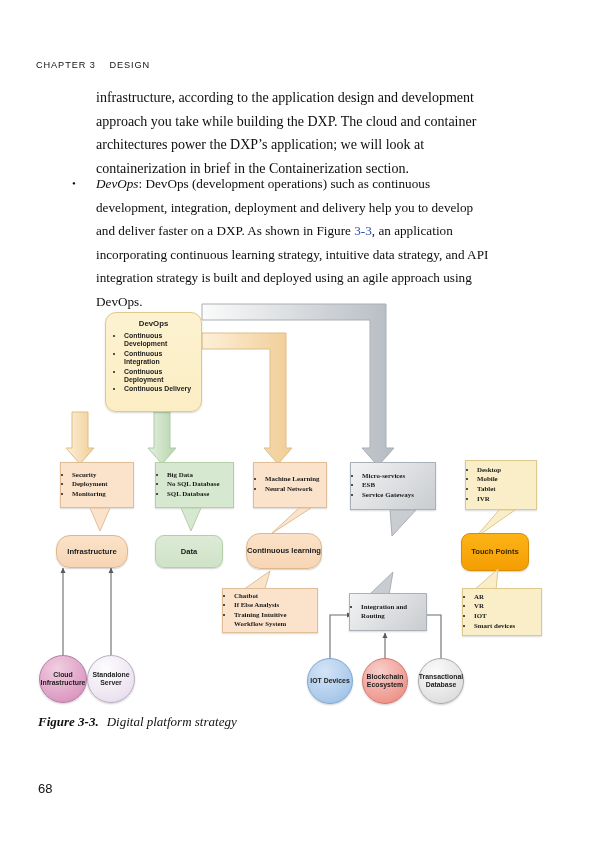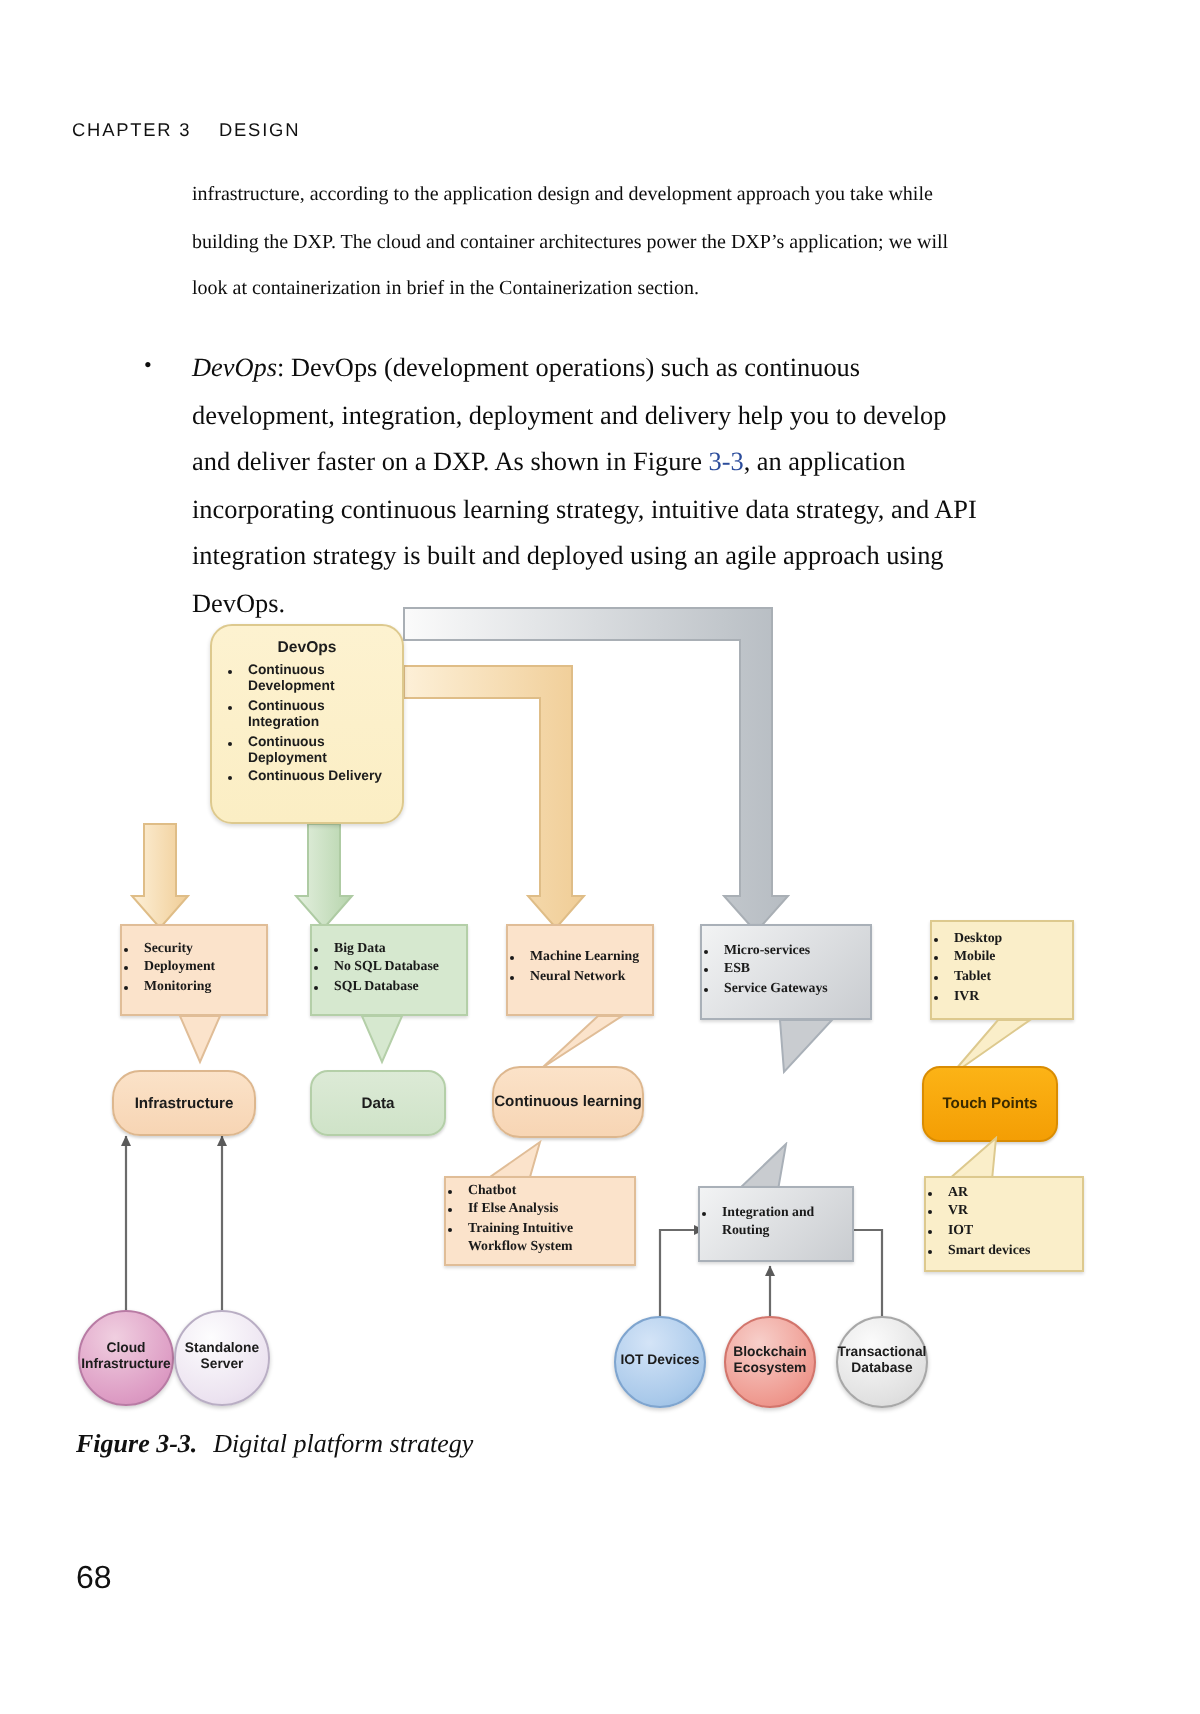--- a/index.html
+++ b/index.html
@@ -14,21 +14,21 @@
   .runhead{
     position:absolute;left:36px;top:60px;
     font-family:"Liberation Sans", sans-serif;
     font-size:9.2px;letter-spacing:.9px;color:#111;
     white-space:pre;
   }
 
   
   .bodytext{
     position:absolute;left:96px;top:86px;width:392px;
-    font-size:10px;line-height:23.6px;
+    font-size:14px;line-height:23.6px;
     text-align:left;color:#0d0d0d;
   }
   .bodytext p{margin:0;}
   .bullet-block{
     position:absolute;left:72px;top:172px;width:418px;
     font-size:13.2px;line-height:23.6px;color:#0d0d0d;
   }
   .bullet-row{display:flex;}
   .bullet-dot{width:24px;flex:0 0 24px;text-align:left;font-size:11px;line-height:23.6px;}
   .bullet-body{flex:1 1 auto;}
@@ -40,21 +40,21 @@
     position:absolute;left:38px;top:714px;
     font-size:13px;color:#111;
   }
   .figcap b{font-style:italic;font-weight:bold;margin-top:16px;}
   .figcap .cap{font-style:italic;padding-left:8px;}
 
   
   .folio{
     position:absolute;left:38px;top:781px;
     font-family:"Liberation Sans", sans-serif;
-    font-size:16px;color:#111;
+    font-size:13px;color:#111;
   }
 
   
   .diagram{position:absolute;left:0px;top:300px;width:600px;height:410px;}
   .diagram svg{position:absolute;left:0;top:0;}
   .node{
     position:absolute;box-sizing:border-box;
     font-family:"Liberation Sans", sans-serif;
     color:#1c1c1c;
   }

